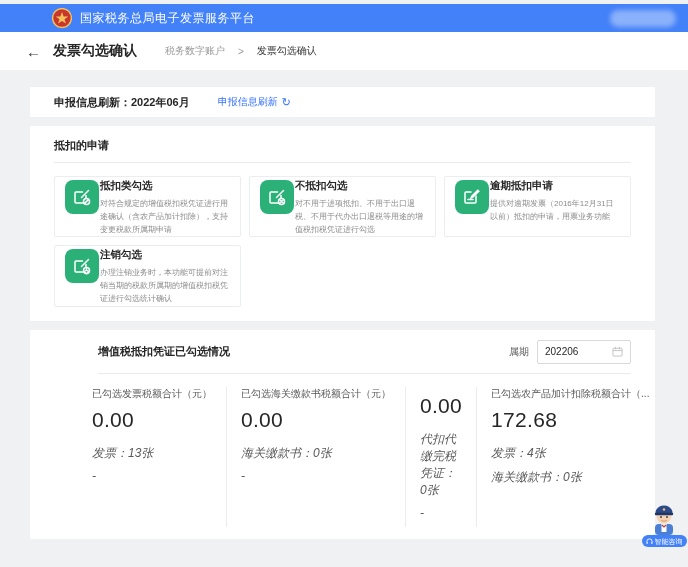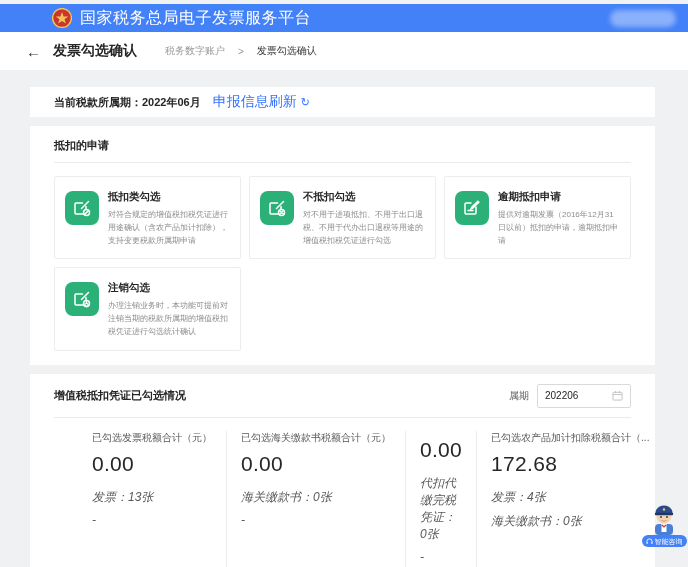--- a/index.html
+++ b/index.html
@@ -6,45 +6,45 @@
   body{
     width:688px;height:567px;position:relative;overflow:hidden;
     background:#f0f1f3;
     font-family:"Liberation Sans","DejaVu Sans",sans-serif;
     -webkit-font-smoothing:antialiased;
   }
   
   .top-strip{height:4px;background:#f0f1f3;}
   .app-bar{height:28px;background:#4381f8;display:flex;align-items:center;padding:0 10px 0 52px;}
   .emblem{width:20px;height:20px;flex:none;}
-  .app-title{color:#fff;font-size:16px;margin-left:8px;letter-spacing:.5px;}
+  .app-title{color:#fff;font-size:12px;margin-left:8px;letter-spacing:.5px;}
   .redact{margin-left:auto;width:66px;height:17px;border-radius:9px;background:rgba(255,255,255,.38);filter:blur(2.5px);margin-right:2px;}
   
   .title-bar{height:38px;background:#fff;display:flex;align-items:center;padding:0 20px 0 26px;}
   .back-arrow{font-size:15px;color:#333;cursor:pointer;line-height:1;}
   .page-title{font-size:14px;font-weight:bold;color:#262626;margin-left:12px;}
   .breadcrumb{margin-left:28px;font-size:10px;color:#999;display:flex;gap:13px;align-items:center;}
   .breadcrumb .cur{color:#333;}
   
   .main{padding:17px 33px 0 30px;}
   .panel{background:#fff;margin-bottom:9px;}
   .panel-1{height:30px;display:flex;align-items:center;padding:0 24px;}
   .cp-label{font-size:11px;font-weight:bold;color:#262626;}
   .cp-value{font-size:11px;font-weight:bold;color:#262626;}
-  .refresh-link{font-size:14px;color:#3370ff;margin-left:12px;cursor:pointer;}
+  .refresh-link{font-size:10px;color:#3370ff;margin-left:28px;cursor:pointer;}
   .refresh-icon{font-size:11px;color:#3370ff;margin-left:4px;cursor:pointer;}
   .panel-2{padding:12px 24px 14px;}
   .section-title{font-size:11px;font-weight:bold;color:#262626;padding-bottom:9px;border-bottom:1px solid #ebebeb;}
   .cards{display:grid;grid-template-columns:repeat(3,1fr);gap:8px;margin-top:13px;}
-  .card{border:1px solid #ebedf0;border-radius:2px;padding:11px 10px;display:flex;gap:9px;min-height:50px;cursor:pointer;background:#fff;}
+  .card{border:1px solid #ebedf0;border-radius:2px;padding:0 10px;display:flex;gap:1px;min-height:50px;cursor:pointer;background:#fff;}
   .card-icon{width:34px;height:34px;border-radius:8px;background:#2bb178;flex:none;display:flex;align-items:center;justify-content:center;margin-top:3px;}
   .card-title{font-size:10.5px;font-weight:bold;color:#262626;margin:2px 0 5px;}
   .card-desc{font-size:8px;color:#8c8c8c;line-height:1.6;}
   .panel-3{padding:10px 24px 12px;}
-  .stats-head{display:flex;align-items:center;justify-content:space-between;padding-bottom:9px;border-bottom:1px solid #ebebeb;}
+  .stats-head{display:flex;align-items:center;justify-content:space-between;padding-bottom:9px;border-bottom:1px solid #ebebeb;margin-left:44px;}
   .period-box{display:flex;align-items:center;gap:8px;}
   .period-label{font-size:10px;color:#595959;}
   .period-input{width:78px;height:22px;border:1px solid #d9d9d9;border-radius:2px;display:flex;align-items:center;justify-content:space-between;padding:0 7px;font-size:10px;color:#262626;background:#fff;cursor:pointer;}
   .stats-grid{display:flex;padding-top:13px;margin-left:36px;}
   .stat-col{flex:1;padding:0 14px;}
   .stat-col:first-child{padding-left:2px;}
   .stat-col + .stat-col{border-left:1px solid #ececec;}
   .stat-label{font-size:10px;color:#595959;white-space:nowrap;overflow:hidden;}
   .stat-value{font-size:21px;color:#262626;margin:7px 0 13px;letter-spacing:.3px;}
   .stat-sub{font-size:12px;color:#595959;margin-bottom:7px;font-style:italic;}
@@ -73,21 +73,21 @@
   <span class="breadcrumb">
     <span>税务数字账户</span>
     <span>&gt;</span>
     <span class="cur">发票勾选确认</span>
   </span>
 </div>
 
 <div class="main">
 
   <div class="panel panel-1">
-    <span class="cp-label">当前税款所属期：</span>
+    <span class="cp-label">申报信息刷新：</span>
     <span class="cp-value">2022年06月</span>
     <span class="refresh-link">申报信息刷新</span>
     <span class="refresh-icon">↻</span>
   </div>
 
   <div class="panel panel-2">
     <div class="section-title">抵扣的申请</div>
     <div class="cards">
 
       <div class="card">
@@ -123,21 +123,21 @@
       <div class="card">
         <span class="card-icon">
           <svg width="20" height="20" viewBox="0 0 20 20" fill="none" stroke="#fff" stroke-width="1.5" stroke-linecap="round">
             <path d="M14 9v6a1 1 0 0 1-1 1H4a1 1 0 0 1-1-1V6a1 1 0 0 1 1-1h5"></path>
             <path d="M16.8 4.2 10.8 10.2l-1.8.8.8-1.8 6-6z" fill="#2bb178"></path>
             <path d="M6 12.5h5"></path>
           </svg>
         </span>
         <div>
           <div class="card-title">逾期抵扣申请</div>
-          <div class="card-desc">提供对逾期发票（2016年12月31日以前）抵扣的申请，逾期抵扣申请</div>
+          <div class="card-desc">提供对逾期发票（2016年12月31日以前）抵扣的申请，用票业务功能</div>
         </div>
       </div>
 
       <div class="card">
         <span class="card-icon">
           <svg width="20" height="20" viewBox="0 0 20 20" fill="none" stroke="#fff" stroke-width="1.5" stroke-linecap="round">
             <path d="M14 8.5V15a1 1 0 0 1-1 1H4a1 1 0 0 1-1-1V6a1 1 0 0 1 1-1h6.5"></path>
             <path d="M16.5 3.5 9.5 10.5"></path>
             <circle cx="14.5" cy="14.5" r="3" fill="#2bb178"></circle>
             <path d="M14.5 12.8v1.7M13.1 14.9a1.7 1.7 0 1 0 2.8 0"></path>

